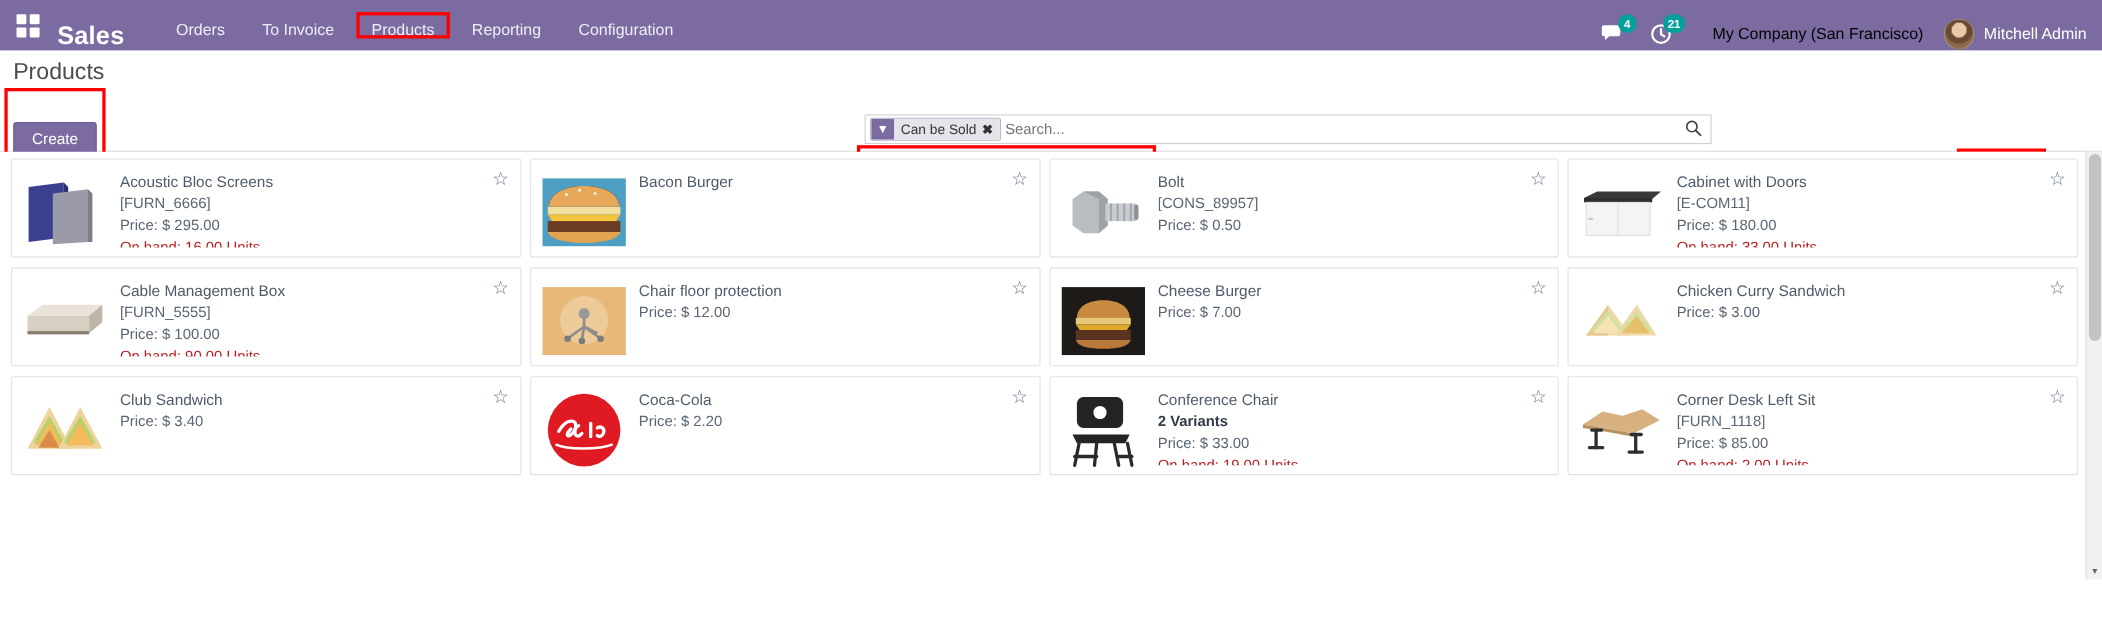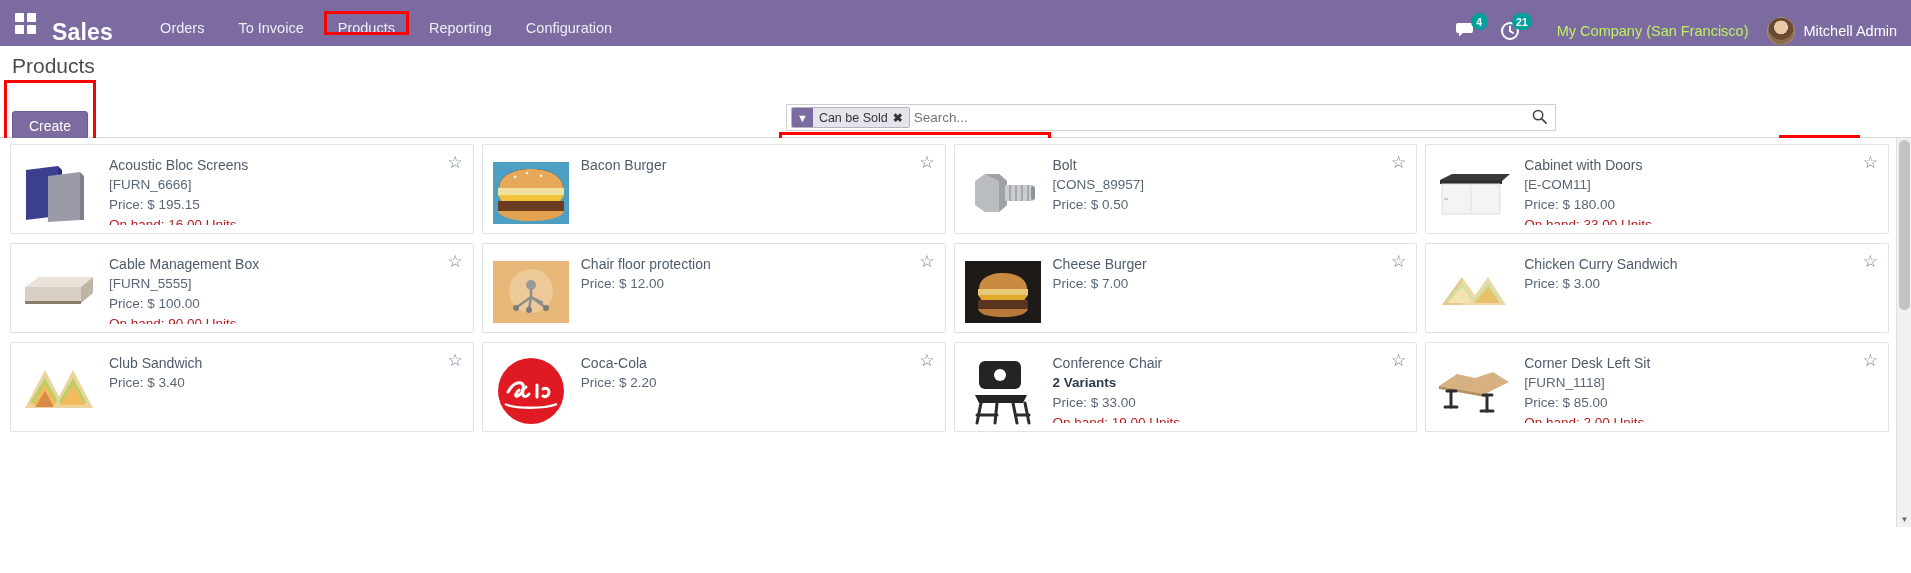--- a/index.html
+++ b/index.html
@@ -79,21 +79,21 @@
     background: #00a09d;
     color: #fff;
     font-size: 10.5px;
     font-weight: bold;
     min-width: 17px; height: 17px;
     border-radius: 9px;
     display: flex; align-items: center; justify-content: center;
     padding: 0 4px;
   }
   .company-name {
-    color: #bef264;
+    color: #000000;
     font-size: 14.5px;
     margin-left: 32px;
     margin-right: 18px;
     cursor: pointer;
     white-space: nowrap;
   }
   .user-menu { display: flex; align-items: center; cursor: pointer; }
   .avatar {
     width: 28px; height: 28px;
     border-radius: 50%;
@@ -527,21 +527,21 @@
         <svg width="74" height="62" viewBox="0 0 74 62">
           <polygon points="4,8 36,4 36,54 4,58" fill="#3b3f8f"></polygon>
           <polygon points="36,4 40,8 40,58 36,54" fill="#2b2f75"></polygon>
           <polygon points="26,14 58,10 58,58 26,60" fill="#9a9aa8"></polygon>
           <polygon points="58,10 62,14 62,58 58,58" fill="#7e7e8c"></polygon>
         </svg>
       </div>
       <div class="card-body">
         <div class="card-title">Acoustic Bloc Screens</div>
         <div class="card-ref">[FURN_6666]</div>
-        <div class="card-price">Price: $ 195.15</div>
+        <div class="card-price">Price: $ 295.00</div>
         <div class="card-onhand">On hand: 16.00 Units</div>
       </div>
       <span class="card-star">☆</span>
     </div>
 
     <div class="card">
       <div class="card-img">
         <svg width="76" height="62" viewBox="0 0 76 62">
           <rect width="76" height="62" fill="#4e9fc4"></rect>
           <path d="M6 26c0-12 14-19 32-19s32 7 32 19z" fill="#e0a košice"></path>

